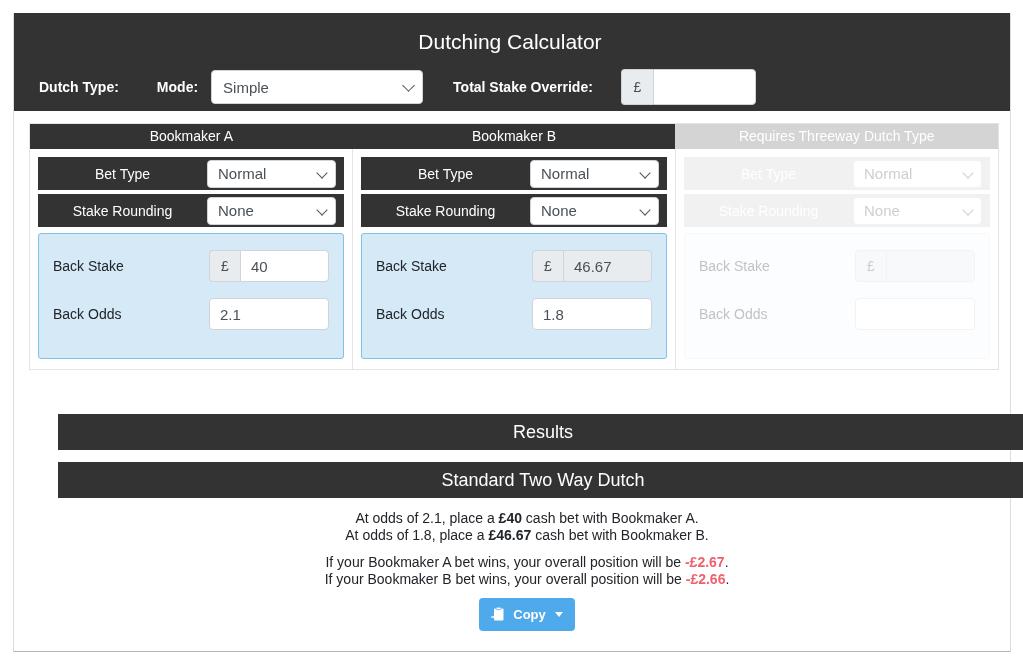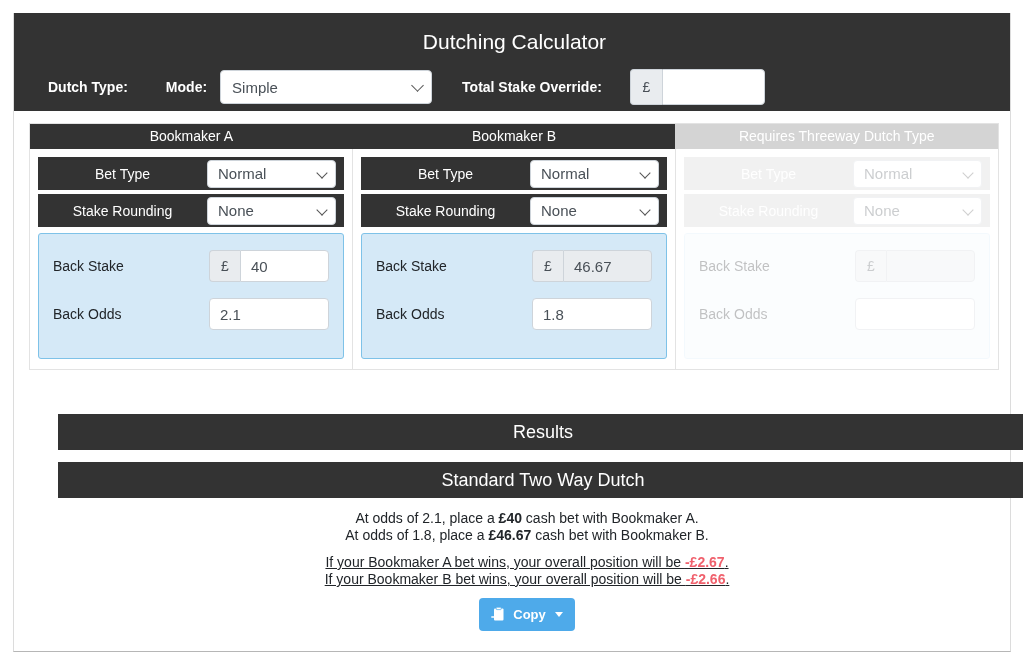--- a/index.html
+++ b/index.html
@@ -22,21 +22,21 @@
     background: #fff;
     border-left: 1px solid #dcdcdc;
     border-right: 1px solid #dcdcdc;
     border-bottom: 1px solid #b6b6b6;
   }
 
   
   .topbar {
     background: #333333;
     color: #fff;
-    padding: 10px 14px 16px 19px;
+    padding: 10px 14px 16px 10px;
     height: 98px;
   }
   .app-title {
     text-align: center;
     font-size: 21px;
     font-weight: 400;
     line-height: 30px;
     margin: 4px 0 12px 0;
     color: #fff;
   }
@@ -231,21 +231,21 @@
 
   .res-text {
     position: absolute;
     left: 28px; width: 970px;
     text-align: center;
     font-size: 14px;
     color: #212529;
     line-height: 17px;
   }
   .res-block1 { top: 497px; }
-  .res-block2 { top: 541px; text-decoration: underline; }
+  .res-block2 { top: 541px; }
   .res-text b { font-weight: bold; }
   .neg { color: #f0616d; font-weight: bold; }
 
   .copy-btn {
     position: absolute;
     left: 465px; top: 585px;
     width: 96px; height: 33px;
     background: #4eaaea;
     border-radius: 4px;
     display: flex;

